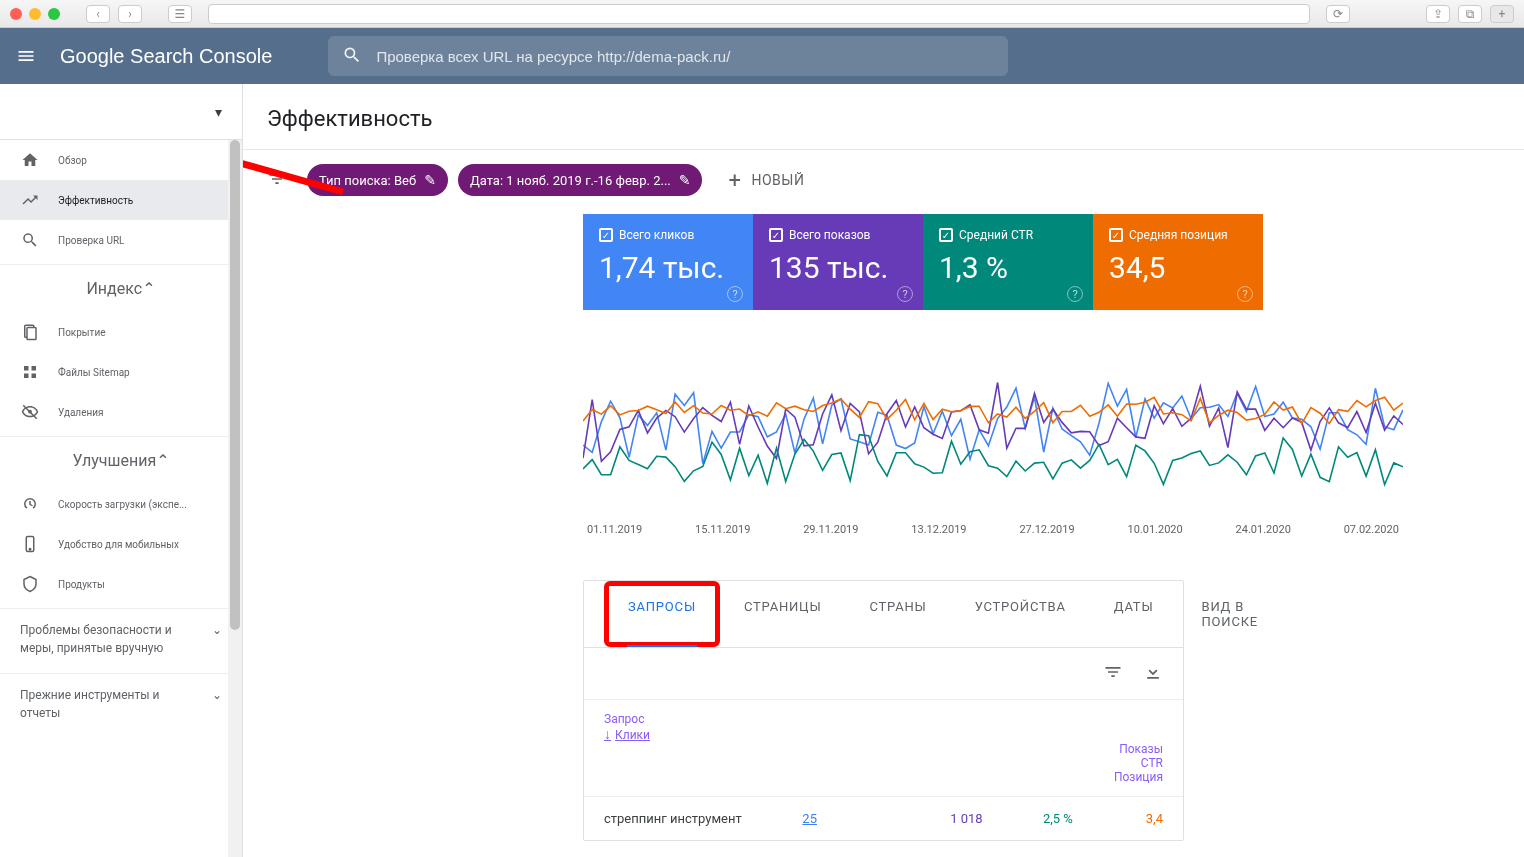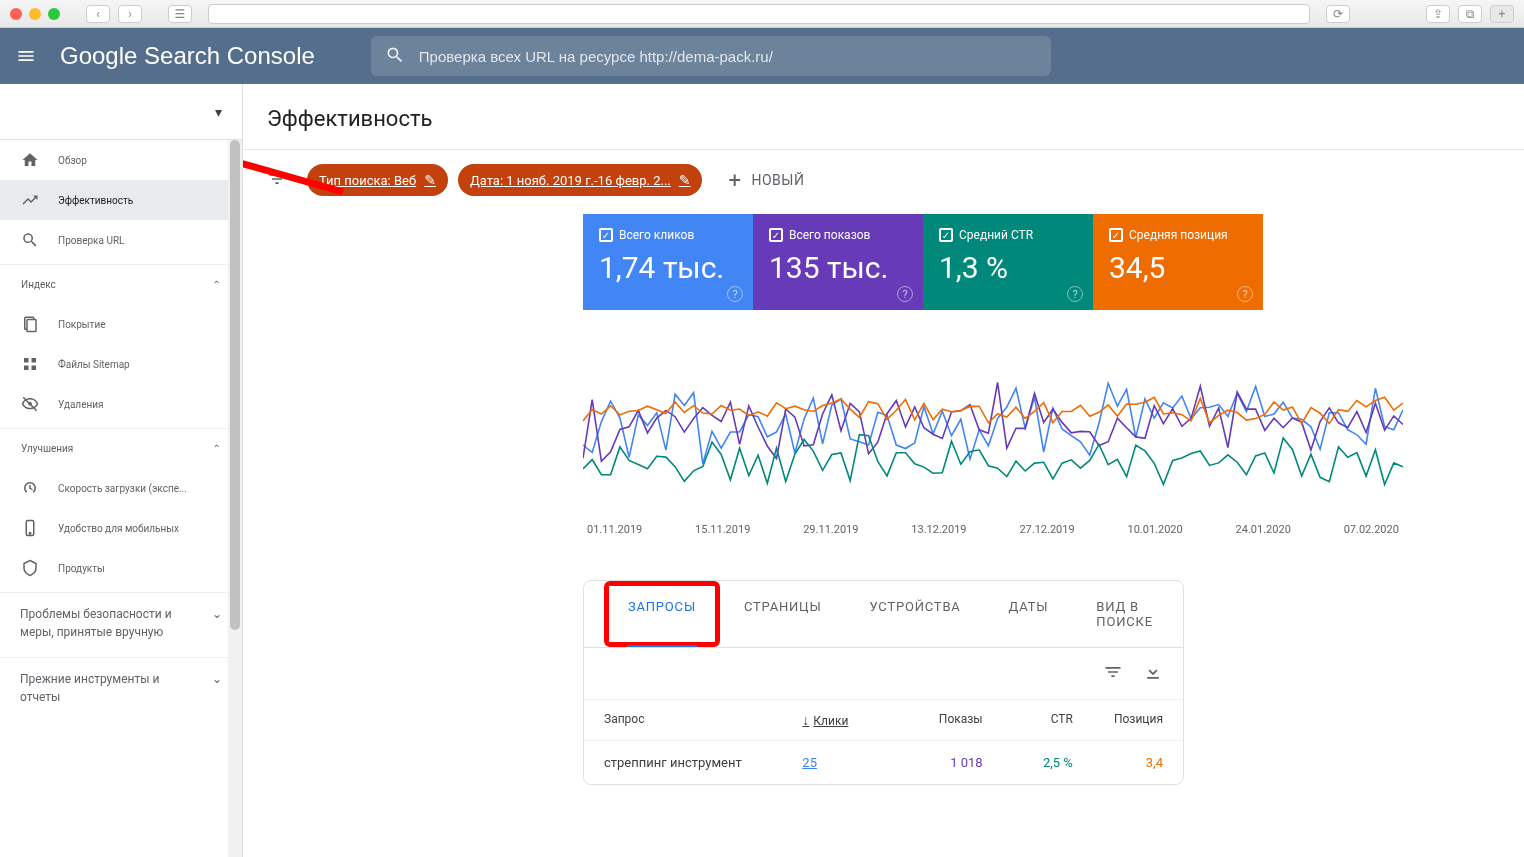--- a/index.html
+++ b/index.html
@@ -9,75 +9,75 @@
 .mac-chrome { height: 28px; background: linear-gradient(#f6f6f6,#e8e8e8); border-bottom: 1px solid #ccc; display: flex; align-items: center; padding: 0 10px; gap: 8px; }
 .traffic { display: flex; gap: 7px; }
 .dot { width: 12px; height: 12px; border-radius: 50%; }
 .dot.red { background:#ff5f57; } .dot.yellow { background:#febc2e; } .dot.green { background:#28c840; }
 .nav-btn { width:24px; height:18px; border:1px solid #ccc; border-radius:4px; background:#fff; display:flex; align-items:center; justify-content:center; color:#888; font-size:12px; }
 .url-bar { flex:1; height:20px; background:#fff; border:1px solid #ccc; border-radius:4px; margin:0 8px; }
 
 
 .gsc-header { height: 56px; background: #546e8b; display: flex; align-items: center; padding: 0 8px; gap: 16px; }
 .menu-icon { color: #fff; width: 36px; height: 36px; display: flex; align-items: center; justify-content: center; cursor: pointer; }
-.logo { color: #fff; font-size: 24px; font-family:'Product Sans',Arial,sans-serif; }
+.logo { color: #fff; font-size: 20px; font-family:'Product Sans',Arial,sans-serif; }
 .logo b { font-weight:500; }
 .search-wrap { flex: 1; max-width: 680px; margin-left:40px;border-radius:14px; }
 .search-box { height: 40px; background: rgba(255,255,255,0.15); border-radius: 6px; display: flex; align-items: center; padding: 0 14px; gap: 14px; }
 .search-box input { flex: 1; background: transparent; border: none; outline: none; color: #fff; font-size: 15px; }
 .search-box input::placeholder { color: rgba(255,255,255,0.8); }
 .search-icon { color: rgba(255,255,255,0.9); }
 
 .main-layout { display: flex; height: calc(100vh - 84px); }
 
 
 .sidebar { width: 243px; border-right: 1px solid #e0e0e0; overflow-y: auto; flex-shrink:0; position:relative; }
 .property-sel { height: 56px; border-bottom: 1px solid #e0e0e0; display: flex; align-items: center; padding: 0 20px; justify-content:flex-end; }
 .side-scroll{ position:absolute; right:0; top:56px; bottom:0; width:14px; background:#f1f1f1;}
 .side-thumb{ position:absolute; right:2px; top:56px; width:10px; height:490px; background:#c1c1c1; border-radius:5px;}
 .side-item { height: 40px; display: flex; align-items: center; padding: 0 20px; gap: 18px; cursor: pointer; color: #5f6368; font-size:10px; }
 .side-item.active { background: #e8eaed; color:#202124; }
 .side-item .ic { width:20px; display:flex; justify-content:center; color:#5f6368; }
-.side-section { padding: 14px 21px; color: #5f6368; font-size: 10px; display:flex; justify-content:space-between; align-items:center; border-top:1px solid #eee; margin-top:4px;}
+.side-section { padding: 14px 21px; color: #5f6368; font-size: 16px; display:flex; justify-content:center; align-items:center; border-top:1px solid #eee; margin-top:4px;}
 .side-section:first-of-type{border-top:none;}
 .side-multi { padding: 12px 20px; color: #5f6368; font-size: 12px; line-height:1.5; display:flex; justify-content:space-between; border-top:1px solid #eee; margin-top:4px;}
 
 
 .content { flex: 1; overflow-y: auto; background: #fff; position:relative; }
 .page-title { font-size: 22px; color: #202124; padding: 22px 24px 18px; border-bottom:1px solid #e8e8e8;}
 .filters { display: flex; align-items: center; gap: 10px; padding: 14px 24px 18px; }
 .filter-icon { color:#5f6368; width:30px; }
-.chip { background: #c2410c; color: #fff; border-radius: 18px; height: 32px; padding: 0 12px; display: flex; align-items: center; gap: 8px; font-size: 13px; text-decoration: underline; }
+.chip { background: #701a75; color: #fff; border-radius: 18px; height: 32px; padding: 0 12px; display: flex; align-items: center; gap: 8px; font-size: 13px; }
 .chip .edit { font-size: 14px; }
 .new-btn { display: flex; align-items: center; gap: 10px; color: #5f6368; margin-left: 16px; cursor:pointer; font-size:14px; letter-spacing:0.5px;}
 .new-btn .plus { font-size: 22px; color:#5f6368; }
 
 
 .cards { display: flex; margin-left: 340px; width: 680px; }
 .card { flex: 1; padding: 14px 16px 10px; color: #fff; position: relative; height: 96px; }
 .card .hd { display: flex; align-items: center; gap: 6px; font-size: 12px; }
 .card .val { font-size: 30px; margin-top: 8px; font-weight:400; }
 .card .help { position: absolute; right: 10px; bottom: 8px; opacity: 0.7; font-size:14px; border:1.5px solid rgba(255,255,255,0.7); border-radius:50%; width:16px; height:16px; display:flex; align-items:center; justify-content:center; font-size:11px;}
 .c-clicks { background: #4285f4; } .c-imp { background: #673ab7; } .c-ctr { background: #00897b; } .c-pos { background: #ef6c00; }
 .checkbox { width:14px; height:14px; border:2px solid #fff; border-radius:2px; display:flex; align-items:center; justify-content:center; font-size:10px;}
 
 
 .chart-area { margin-left: 340px; width: 820px; height: 230px; position:relative; margin-top:20px;}
 .chart-svg { width: 100%; height: 190px; }
 .x-labels { display:flex; justify-content:space-between; padding:0 4px; color:#5f6368; font-size:11px; }
 
 
-.tab-card { margin: 20px 340px 0 340px; border:1px solid #e0e0e0; border-radius:8px; }
+.tab-card { margin: 20px 340px 0 340px; border:1px solid #e0e0e0; border-radius:2px; }
 .tabs { display:flex; border-bottom:1px solid #e0e0e0; padding:0 20px; }
 .tab { padding: 18px 24px; color:#5f6368; font-size:13px; letter-spacing:0.8px; cursor:pointer; position:relative; }
 .tab.active { color:#1a73e8; }
 .tab.active::after{ content:''; position:absolute; left:20%; right:20%; bottom:0; height:2px; background:#1a73e8;}
 .tab.highlighted { outline: 5px solid #ff0000; outline-offset:-5px; border-radius:6px;}
 .table-actions { display:flex; justify-content:flex-end; padding:14px 20px; gap:20px; color:#5f6368;}
-.table-head { display:flex; padding: 12px 20px; border-top:1px solid #eee; color:#404040; font-size:12px;}
+.table-head { display:flex; padding: 12px 20px; border-top:1px solid #eee; color:#8b5cf6; font-size:12px;flex-direction:column;}
 .table-row { display:flex; padding: 14px 20px; border-top:1px solid #eee; font-size:13px;}
 .col-q { flex: 2.2; } .col-c { flex:1; text-align:left;text-decoration:underline; } .col-i { flex:1; text-align:right; } .col-ctr { flex:1; text-align:right; } .col-p { flex:1; text-align:right; }
 .sort-icon{ font-size:14px; margin-right:4px;}
 
 
 .arrow-annot { position:absolute; left:-100px; top:48px; pointer-events:none; }
 
 </style>
 </head>
 <body>
@@ -310,20 +310,21 @@
           <span>10.01.2020</span>
           <span>24.01.2020</span>
           <span>07.02.2020</span>
         </div>
     </div>
 
     <div class="tab-card">
       <div class="tabs" id="tabsrow">
           <div class="tab active highlighted">ЗАПРОСЫ</div>
           <div class="tab">СТРАНИЦЫ</div>
+          <div class="tab">СТРАНЫ</div>
           <div class="tab">УСТРОЙСТВА</div>
           <div class="tab">ДАТЫ</div>
           <div class="tab">ВИД В ПОИСКЕ</div>
         </div>
       <div class="table-actions">
         <span><svg width="20" height="20" viewBox="0 0 24 24" fill="#5f6368">
               <path d="M3 6h18v2H3zM6 11h12v2H6zM10 16h4v2h-4z"></path>
             </svg></span>
         <span><svg width="20" height="20" viewBox="0 0 24 24" fill="#5f6368">
               <path d="M12 3v10l4-4 1.4 1.4L12 16 6.6 10.4 8 9l4 4V3zM5 18h14v2H5z"></path>

